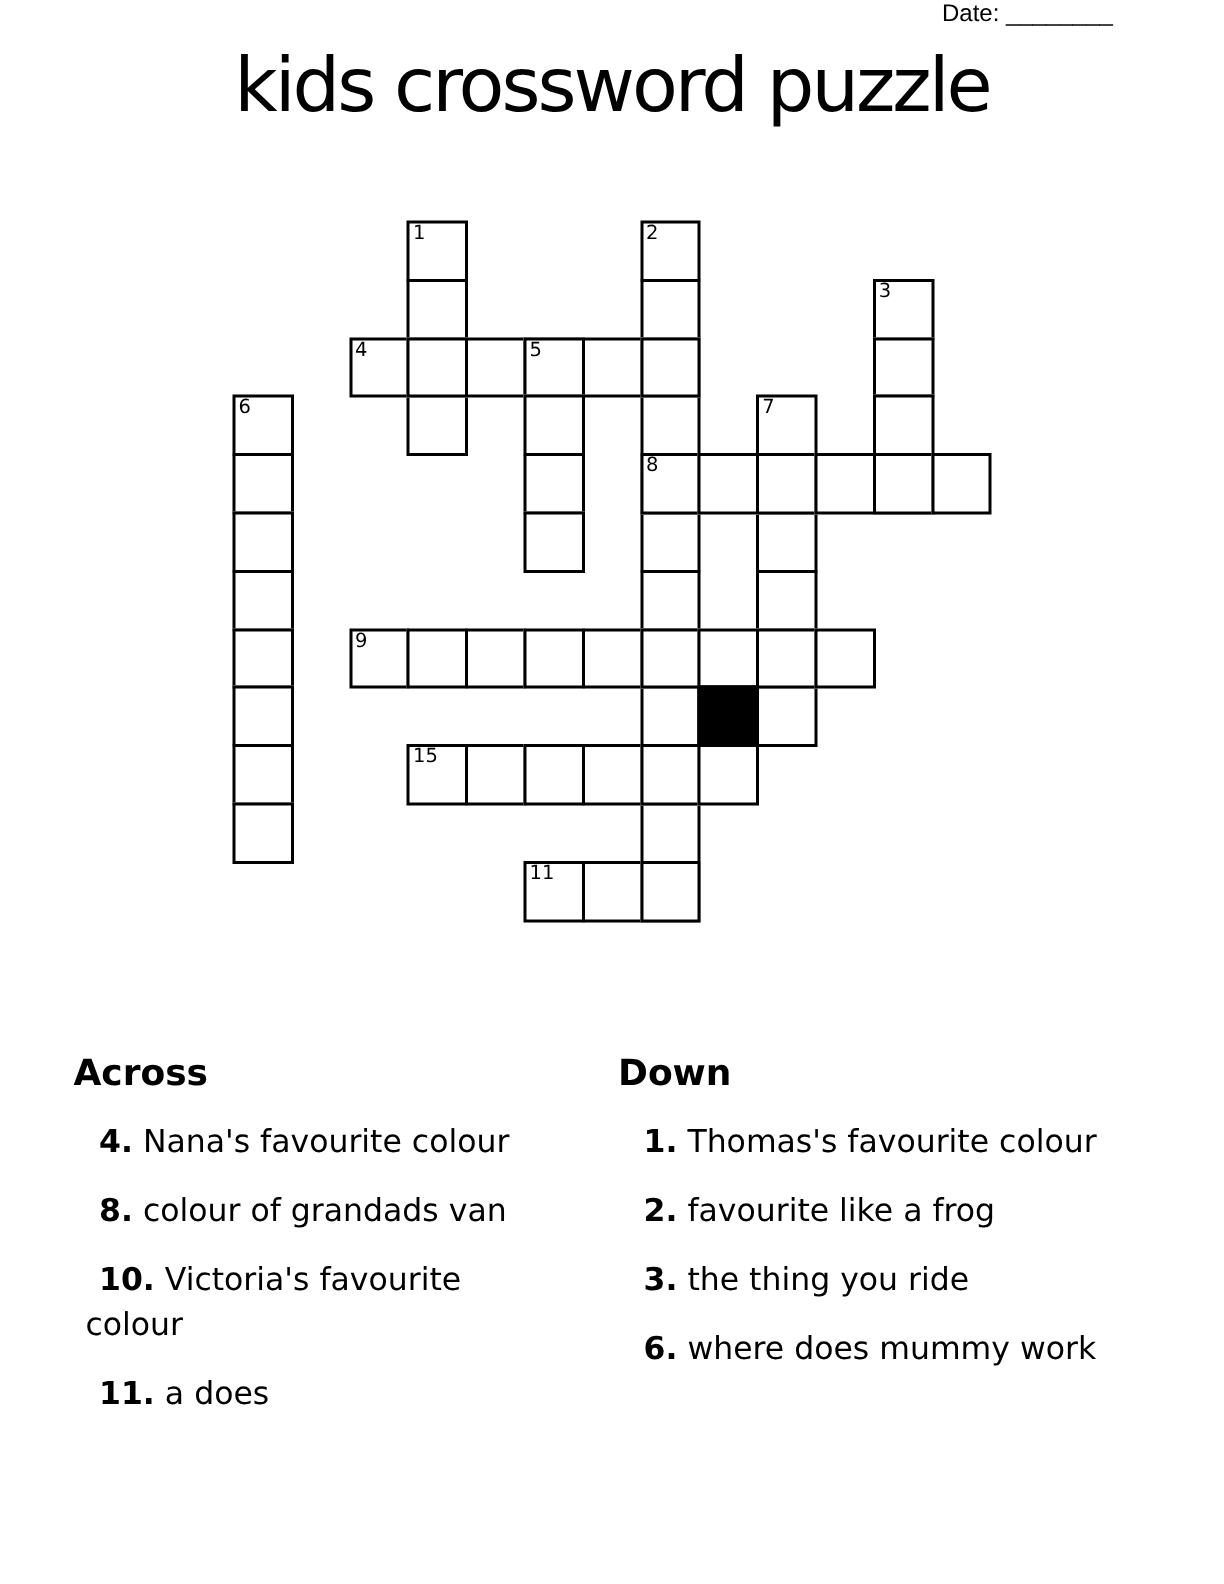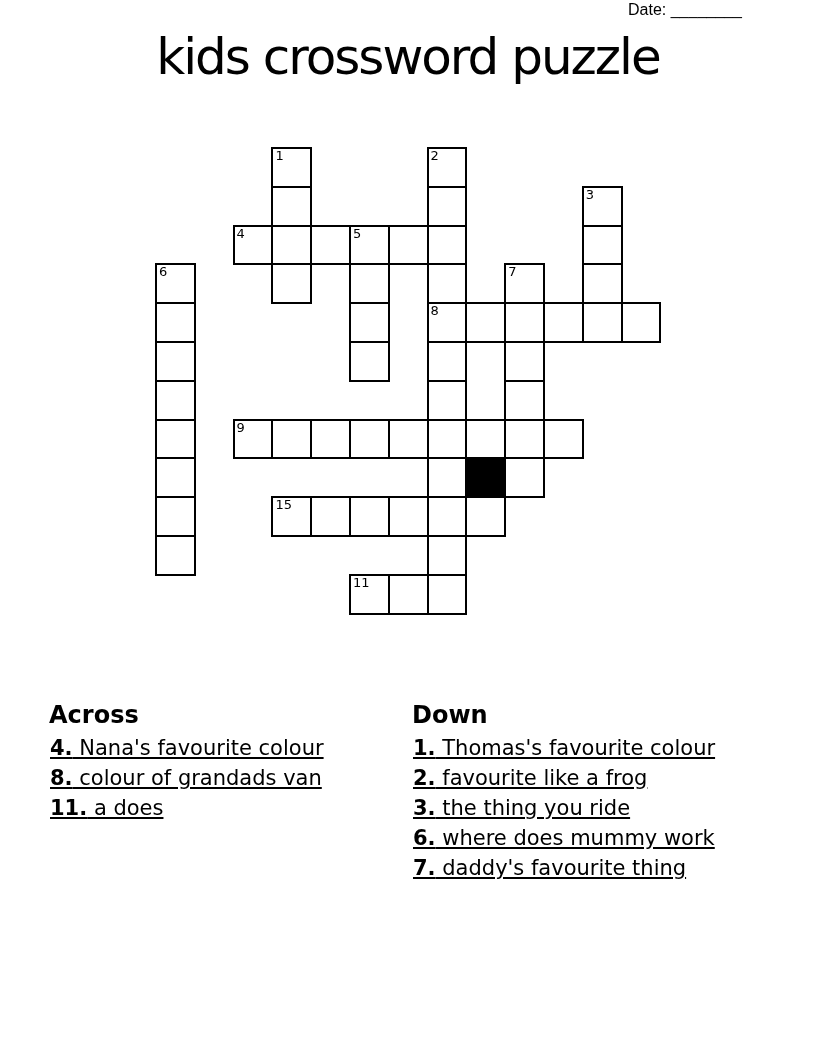--- a/index.html
+++ b/index.html
@@ -46,21 +46,21 @@
 
   
   .clues-col { position:absolute; top:700px; }
   #across-col { left:41px; width:322px; }
   #down-col { left:404px; width:392px; }
   .clue-heading {
     font-size:24px; font-weight:bold;
     text-decoration-thickness:2px;
     line-height:30px; margin:0 0 3px 8px;
   }
-  .clue { margin:0; font-size:21px; line-height:30px; text-indent:9px;text-decoration:underline; }
+  .clue { margin:16px; font-size:21px; line-height:30px; text-indent:9px; }
   .clue-num { font-weight:bold; }
 </style>
 </head>
 <body>
 
 <div class="page">
 
 
   <div class="hdr-group" id="hdr-date">
     <span>Date:</span>
@@ -150,28 +150,28 @@
       <span class="cellnum" style="left: 81.6px; top: 273.6px;">9</span>
       <span class="cellnum" style="left: 120.4px; top: 351.2px;">15</span>
       <span class="cellnum" style="left: 198px; top: 428.8px;">11</span>
     </div>
 
   <div class="clues-col" id="across-col">
     <div class="clue-heading">Across</div>
     <div id="across-list">
         <p class="clue"><span class="clue-num">4.</span><span class="clue-text"> Nana's favourite colour</span></p>
         <p class="clue"><span class="clue-num">8.</span><span class="clue-text"> colour of grandads van</span></p>
+        <p class="clue"><span class="clue-num">10.</span><span class="clue-text"> Victoria's favourite colour</span></p>
         <p class="clue"><span class="clue-num">11.</span><span class="clue-text"> a does</span></p>
       </div>
   </div>
 
   <div class="clues-col" id="down-col">
     <div class="clue-heading">Down</div>
     <div id="down-list">
         <p class="clue"><span class="clue-num">1.</span><span class="clue-text"> Thomas's favourite colour</span></p>
         <p class="clue"><span class="clue-num">2.</span><span class="clue-text"> favourite like a frog</span></p>
         <p class="clue"><span class="clue-num">3.</span><span class="clue-text"> the thing you ride</span></p>
         <p class="clue"><span class="clue-num">6.</span><span class="clue-text"> where does mummy work</span></p>
-        <p class="clue"><span class="clue-num">7.</span><span class="clue-text"> daddy's favourite thing</span></p>
       </div>
   </div>
 
 </div>
 
 </body></html>

